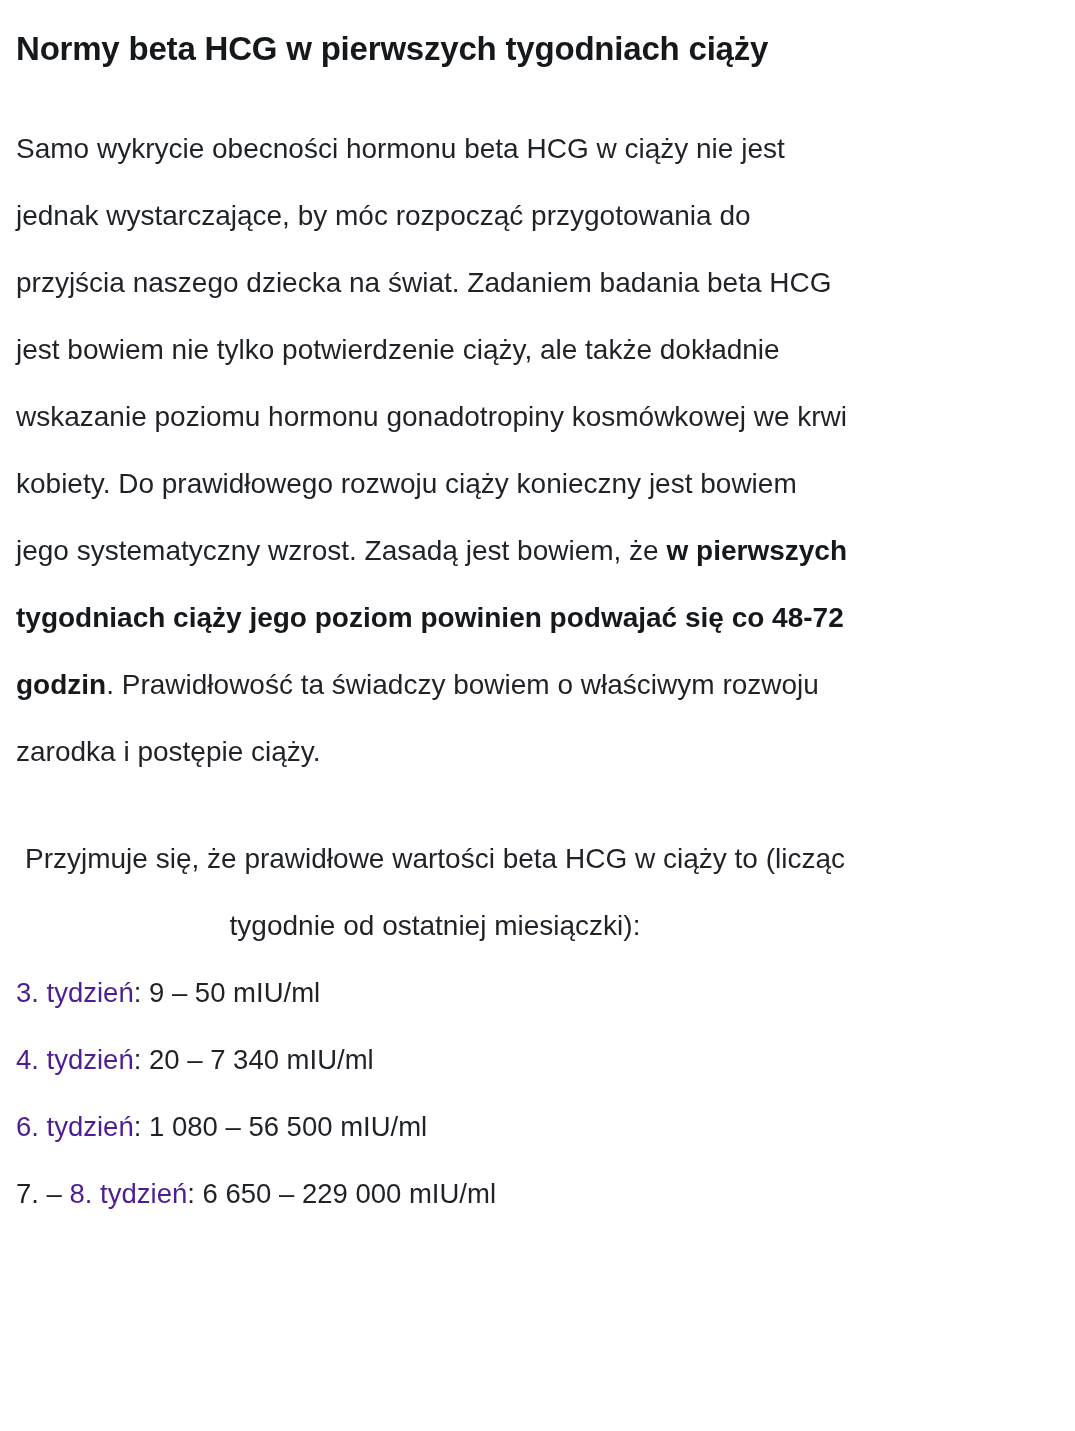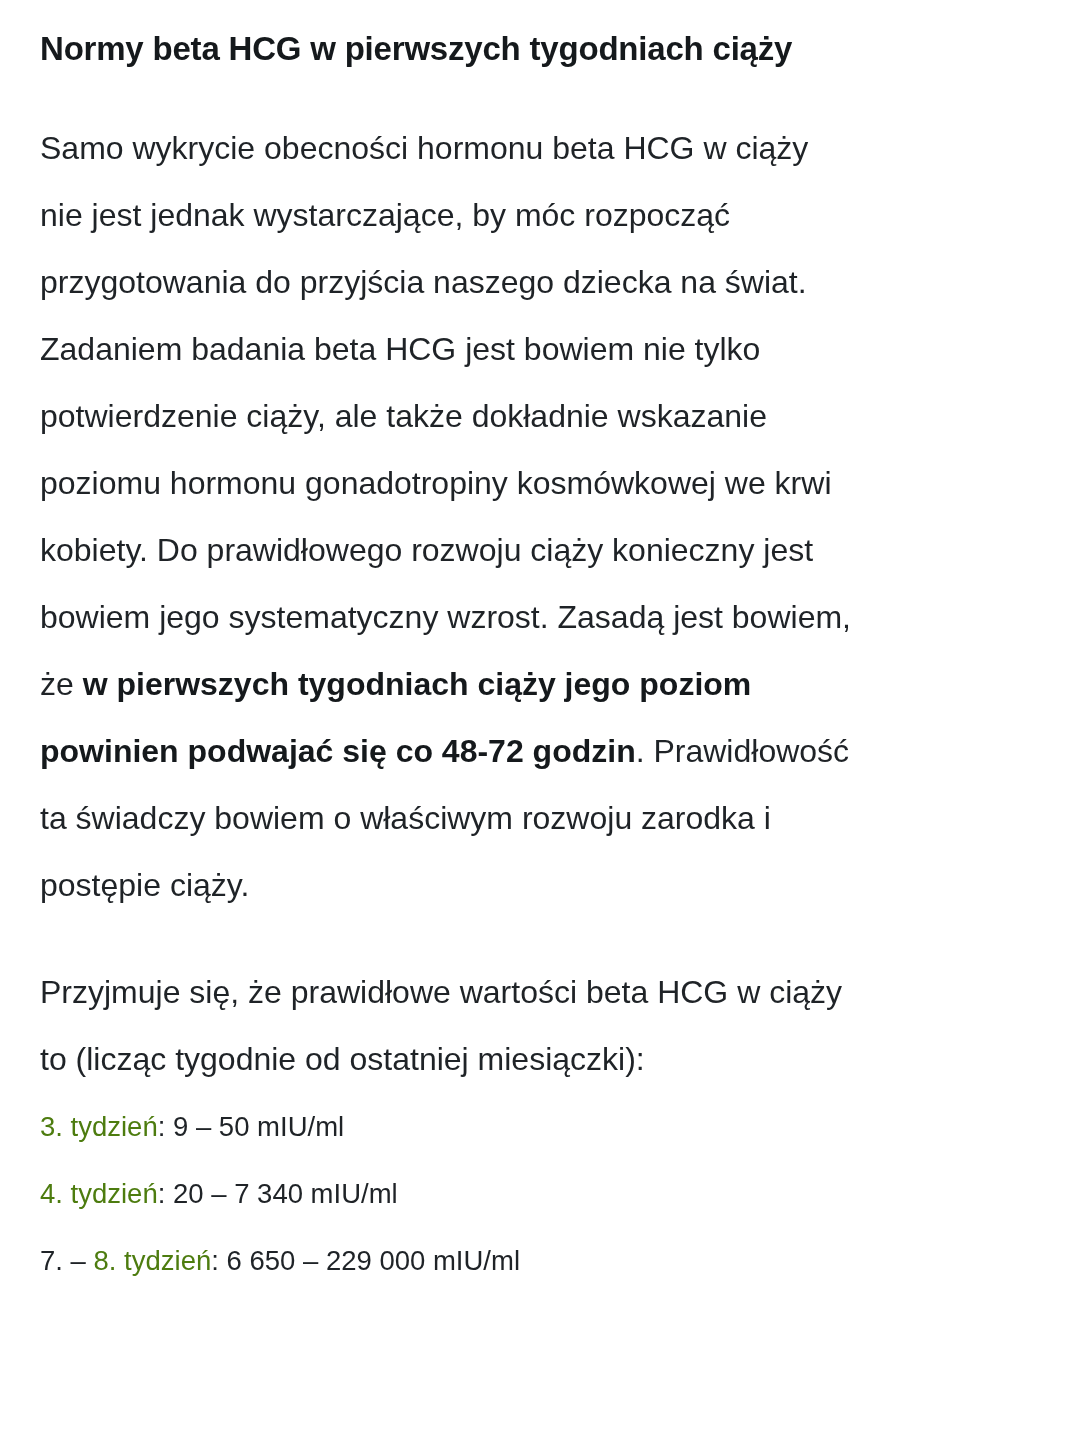--- a/index.html
+++ b/index.html
@@ -10,72 +10,74 @@
     width: 1075px;
     min-height: 1431px;
     background: #ffffff;
     font-family: "Liberation Sans", sans-serif;
     color: #1f2327;
     -webkit-font-smoothing: antialiased;
   }
   .page {
     box-sizing: border-box;
     width: 894px;
-    padding: 28px 40px 0 40px;
+    padding: 28px 40px 0 16px;
   }
   h1.article-title {
     font-size: 33px;
     line-height: 1.25;
     font-weight: bold;
     letter-spacing: -0.2px;
     margin: 0 0 46px 0;
     color: #15191c;
   }
   p.body-text {
-    font-size: 32px;
+    font-size: 28px;
     line-height: 67px;
     margin: 0 0 40px 0;
     color: #1f2327;
     font-weight: 400;
   }
   p.body-text.tight {
     margin-bottom: 0;
+    text-align: center;
   }
   strong {
     font-weight: bold;
     color: #15191c;
   }
   .norms {
     margin: 0;
     padding: 0;
     list-style: none;
   }
   .norms li {
     font-size: 27.5px;
     line-height: 67px;
     color: #1f2327;
   }
   .wk-link {
-    color: #4d7c0f;
+    color: #4c1d95;
     text-decoration: none;
   }
   .dash {
     color: #1f2327;
   }
 </style>
 </head>
 <body>
 
 <div class="page">
 
   <h1 class="article-title">Normy beta HCG w pierwszych tygodniach ciąży</h1>
 
   <p class="body-text"><span>Samo wykrycie obecności hormonu beta HCG w ciąży nie jest jednak wystarczające, by móc rozpocząć przygotowania do przyjścia naszego dziecka na świat. Zadaniem badania beta HCG jest bowiem nie tylko potwierdzenie ciąży, ale także dokładnie wskazanie poziomu hormonu gonadotropiny kosmówkowej we krwi kobiety. Do prawidłowego rozwoju ciąży konieczny jest bowiem jego systematyczny wzrost. Zasadą jest bowiem, że </span><strong>w pierwszych tygodniach ciąży jego poziom powinien podwajać się co 48-72 godzin</strong><span>. Prawidłowość ta świadczy bowiem o właściwym rozwoju zarodka i postępie ciąży.</span></p>
 
   <p class="body-text tight">Przyjmuje się, że prawidłowe wartości beta HCG w ciąży to (licząc tygodnie od ostatniej miesiączki):</p>
 
   <ul class="norms">
     <li><a class="wk-link" href="#">3. tydzień</a><span>:</span><span> 9 – 50 mIU/ml</span></li>
     <li><a class="wk-link" href="#">4. tydzień</a><span>:</span><span> 20 – 7 340 mIU/ml</span></li>
+    <li><a class="wk-link" href="#">6. tydzień</a><span>:</span><span> 1 080 – 56 500 mIU/ml</span></li>
     <li><span class="dash">7. </span><span class="dash">– </span><a class="wk-link" href="#">8. tydzień</a><span>:</span><span> 6 650 – 229 000 mIU/ml</span></li>
   </ul>
 
 </div>
 
 </body></html>

